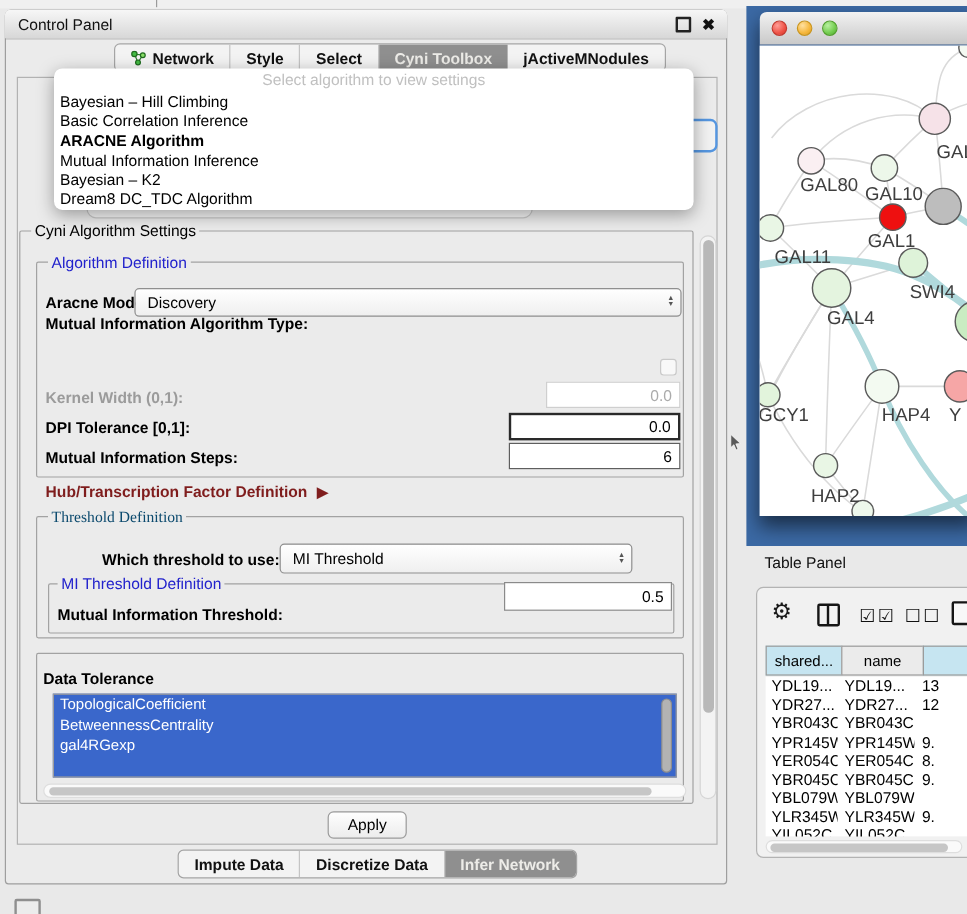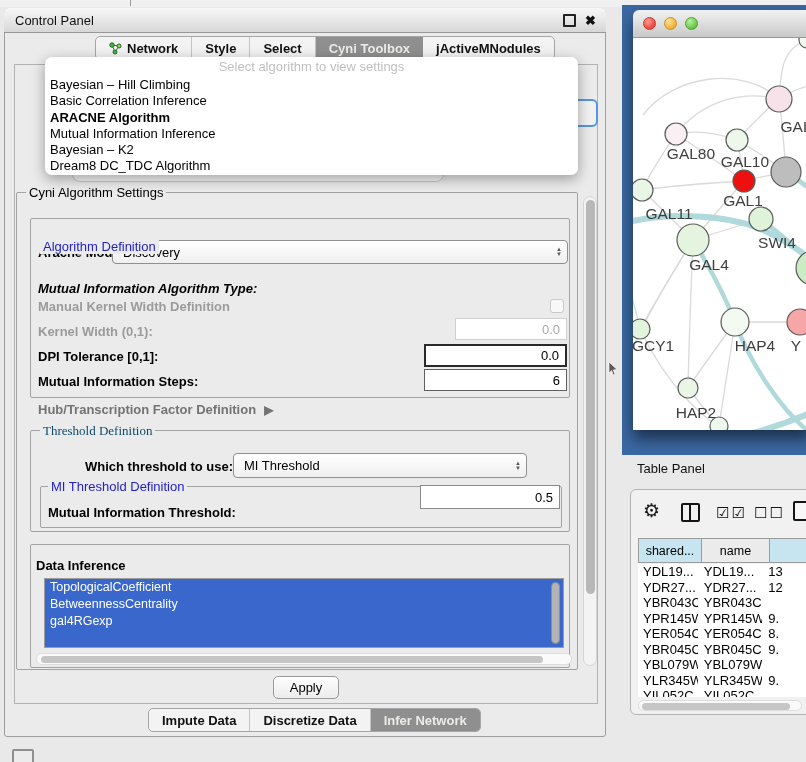--- a/index.html
+++ b/index.html
@@ -43,21 +43,21 @@
   .field.med{border:1px solid #5e5e5e;}
   .cb{width:14px;height:14px;border:1px solid #c9c9c9;border-radius:3px;background:#f8f8f8;box-sizing:border-box;}
   .attr-list{background:#3a67cb;border:1px solid #9c9c9c;box-sizing:border-box;overflow:hidden;}
   .attr-item{height:17px;line-height:17px;color:#fff;font-size:12.5px;padding-left:5px;white-space:nowrap;}
   .list-thumb{width:9px;background:#b3b3b3;border:1px solid #8d8d8d;border-radius:5px;box-sizing:border-box;}
   .hscroll{background:#fafafa;border:1px solid #dedede;border-radius:6px;box-sizing:border-box;}
   .hthumb{background:#c6c6c6;border-radius:4px;}
   .vscroll{background:#f3f3f3;border:1px solid #d5d5d5;border-radius:7px;box-sizing:border-box;}
   .vthumb{background:#b8b8b8;border-radius:5px;}
   .applybtn{left:273px;top:676px;width:66px;height:23px;background:linear-gradient(#fefefe,#ececec);border:1px solid #9b9b9b;border-radius:5px;font-size:13px;color:#000;display:flex;align-items:center;justify-content:center;font-family:"Liberation Sans",sans-serif;}
-  .hubrow{font-size:13px;font-weight:bold;color:#737373;display:flex;align-items:flex-end;gap:8px;}
+  .hubrow{font-size:13px;font-weight:bold;color:#7f1d1d;display:flex;align-items:flex-end;gap:8px;}
   .hubarrow{font-size:12px;}
   
   .blue-frame{left:622px;top:5px;width:184px;height:450px;background:#3b69a4;overflow:hidden;}
   .macwin{left:11px;top:5px;width:180px;height:420px;border-radius:6px 0 0 0;box-shadow:0 9px 16px rgba(0,0,0,.55);}
   .mac-tb{height:28px;background:linear-gradient(#f2f2f2,#c9c9c9);border-bottom:1px solid #999;border-radius:6px 0 0 0;display:flex;align-items:center;padding-left:10px;gap:8px;box-sizing:border-box;}
   .light{width:13px;height:13px;border-radius:50%;box-sizing:border-box;}
   .light.red{background:radial-gradient(circle at 35% 30%,#ff9d96,#ee5246 60%,#d8382c);border:1px solid #c23a30;}
   .light.yellow{background:radial-gradient(circle at 35% 30%,#ffe0a0,#f5b63b 60%,#dd9c22);border:1px solid #c8951f;}
   .light.green{background:radial-gradient(circle at 35% 30%,#b8f0a0,#72cc4e 60%,#52a832);border:1px solid #53a02e;}
   .mac-content{position:absolute;top:28px;left:0;width:180px;height:392px;background:#fff;overflow:hidden;}
@@ -137,34 +137,33 @@
   </div>
 
   <div class="abs group" style="left:16px;top:192px;width:562px;height:478px;"></div>
   <div class="abs gtitle" style="left:26px;top:185px;">Cyni Algorithm Settings</div>
 
   <div class="abs vscroll" style="left:583px;top:196px;width:14px;height:470px;">
     <div class="vthumb" style="position:absolute;left:2px;top:3px;width:9px;height:394px;"></div>
   </div>
 
   <div class="abs group" style="left:30px;top:218px;width:540px;height:180px;"></div>
-  <div class="abs gtitle blue" style="left:40px;top:211px;margin-top:28px;">Algorithm Definition</div>
+  <div class="abs gtitle blue" style="left:40px;top:211px;">Algorithm Definition</div>
 
   <div class="abs lbl" style="left:38px;top:245px;">Aracne Mode:</div>
   <div class="abs combo" style="left:112px;top:240px;width:456px;height:24px;">
     <span>Discovery</span>
     <span class="spinner">
         <span>▲</span>
         <span>▼</span>
       </span>
   </div>
 
-  <div class="abs lbl" style="left:38px;top:281px;font-style:italic;">Mutual Information Algorithm Type:</div>
-
-  <div class="abs lbl dis" style="left:38px;top:299px;">Manual Kernel Width Definition</div>
+  <div class="abs lbl" style="left:38px;top:262px;">Mutual Information Algorithm Type:</div>
+
   <div class="abs cb" style="left:550px;top:299px;"></div>
 
   <div class="abs lbl dis" style="left:38px;top:324px;">Kernel Width (0,1):</div>
   <div class="abs field dis" style="left:455px;top:318px;width:112px;height:22px;">0.0</div>
 
   <div class="abs lbl" style="left:38px;top:349px;">DPI Tolerance [0,1]:</div>
   <div class="abs field strong" style="left:424px;top:344px;width:143px;height:23px;">0.0</div>
 
   <div class="abs lbl" style="left:38px;top:374px;">Mutual Information Steps:</div>
   <div class="abs field med" style="left:424px;top:369px;width:143px;height:22px;">6</div>
@@ -185,21 +184,21 @@
         <span>▼</span>
       </span>
   </div>
 
   <div class="abs group" style="left:40px;top:486px;width:522px;height:42px;"></div>
   <div class="abs gtitle blue" style="left:48px;top:479px;">MI Threshold Definition</div>
   <div class="abs lbl" style="left:48px;top:505px;">Mutual Information Threshold:</div>
   <div class="abs field" style="left:420px;top:485px;width:140px;height:24px;">0.5</div>
 
   <div class="abs group" style="left:30px;top:544px;width:540px;height:124px;"></div>
-  <div class="abs lbl" style="left:36px;top:558px;">Data Inference</div>
+  <div class="abs lbl" style="left:36px;top:558px;">Data Tolerance</div>
 
   <div class="abs attr-list" style="left:44px;top:578px;width:520px;height:70px;">
     <div class="attr-item">TopologicalCoefficient</div>
     <div class="attr-item">BetweennessCentrality</div>
     <div class="attr-item">gal4RGexp</div>
   </div>
   <div class="abs list-thumb" style="left:551px;top:582px;height:62px;"></div>
 
   <div class="abs hscroll" style="left:36px;top:653px;width:536px;height:12px;">
     <div class="hthumb" style="position:absolute;left:4px;top:2px;width:502px;height:7px;"></div>

